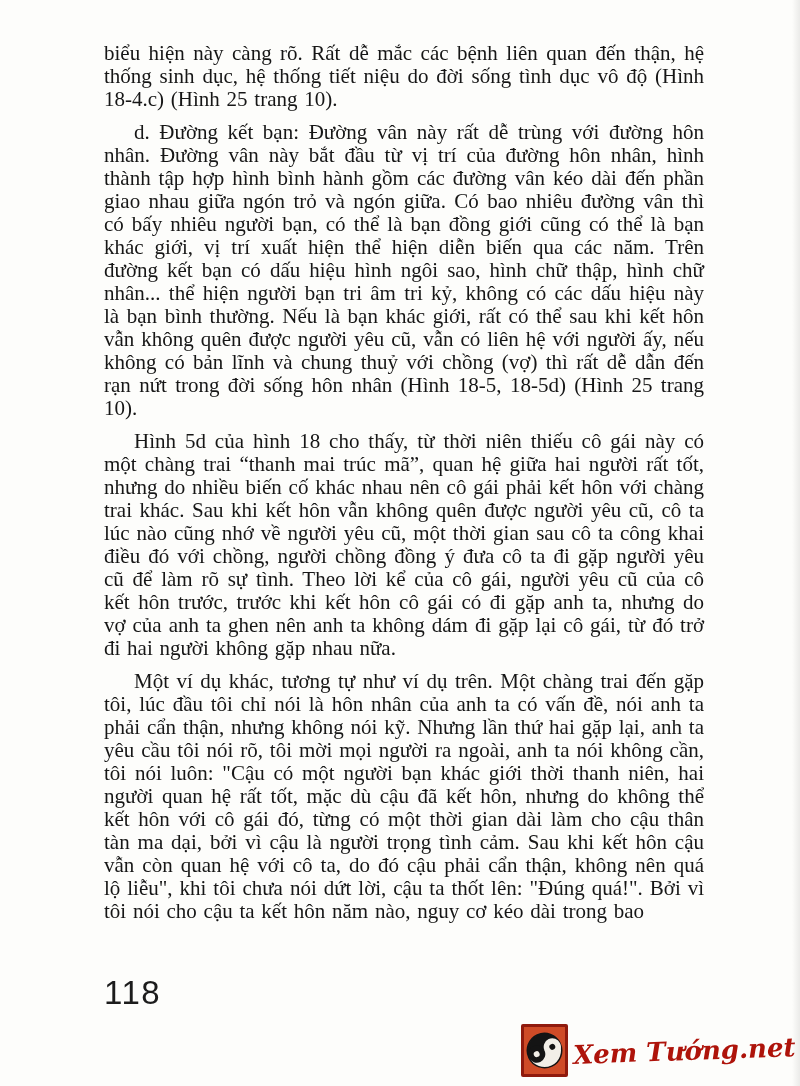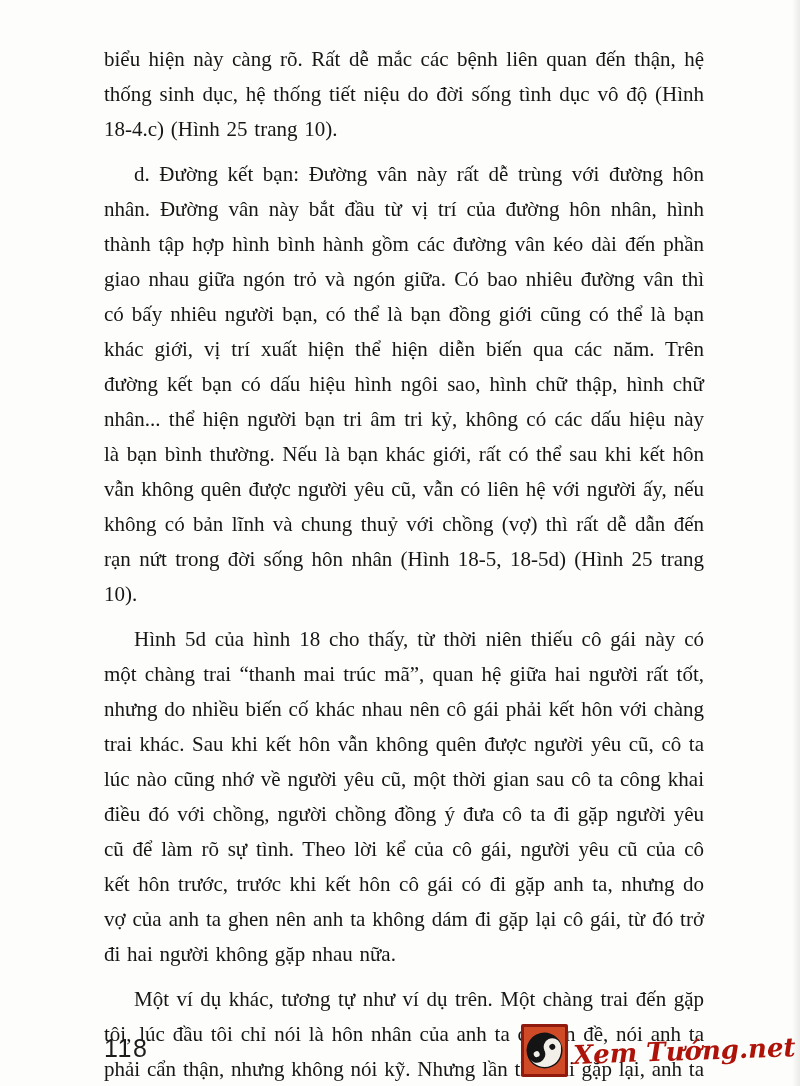--- a/index.html
+++ b/index.html
@@ -18,32 +18,32 @@
   }
   .text-block {
     position: absolute;
     left: 104px;
     top: 42px;
     width: 600px;
   }
   .para {
     margin: 0 0 10px 0;
     font-size: 21px;
-    line-height: 35px;
+    line-height: 23px;
     text-align: justify;
     text-indent: 30px;
     word-spacing: 1.5px;
   }
   .para.no-indent { text-indent: 0; }
   .page-number {
     position: absolute;
     left: 104px;
-    top: 1034px;
+    top: 974px;
     font-family: "Liberation Sans", sans-serif;
-    font-size: 25px;
+    font-size: 33px;
     letter-spacing: 1.5px;
     color: #1c1c1c;
   }
   .watermark {
     position: absolute;
     right: 5px;
     top: 1024px;
     display: flex;
     align-items: center;
     gap: 5px;

